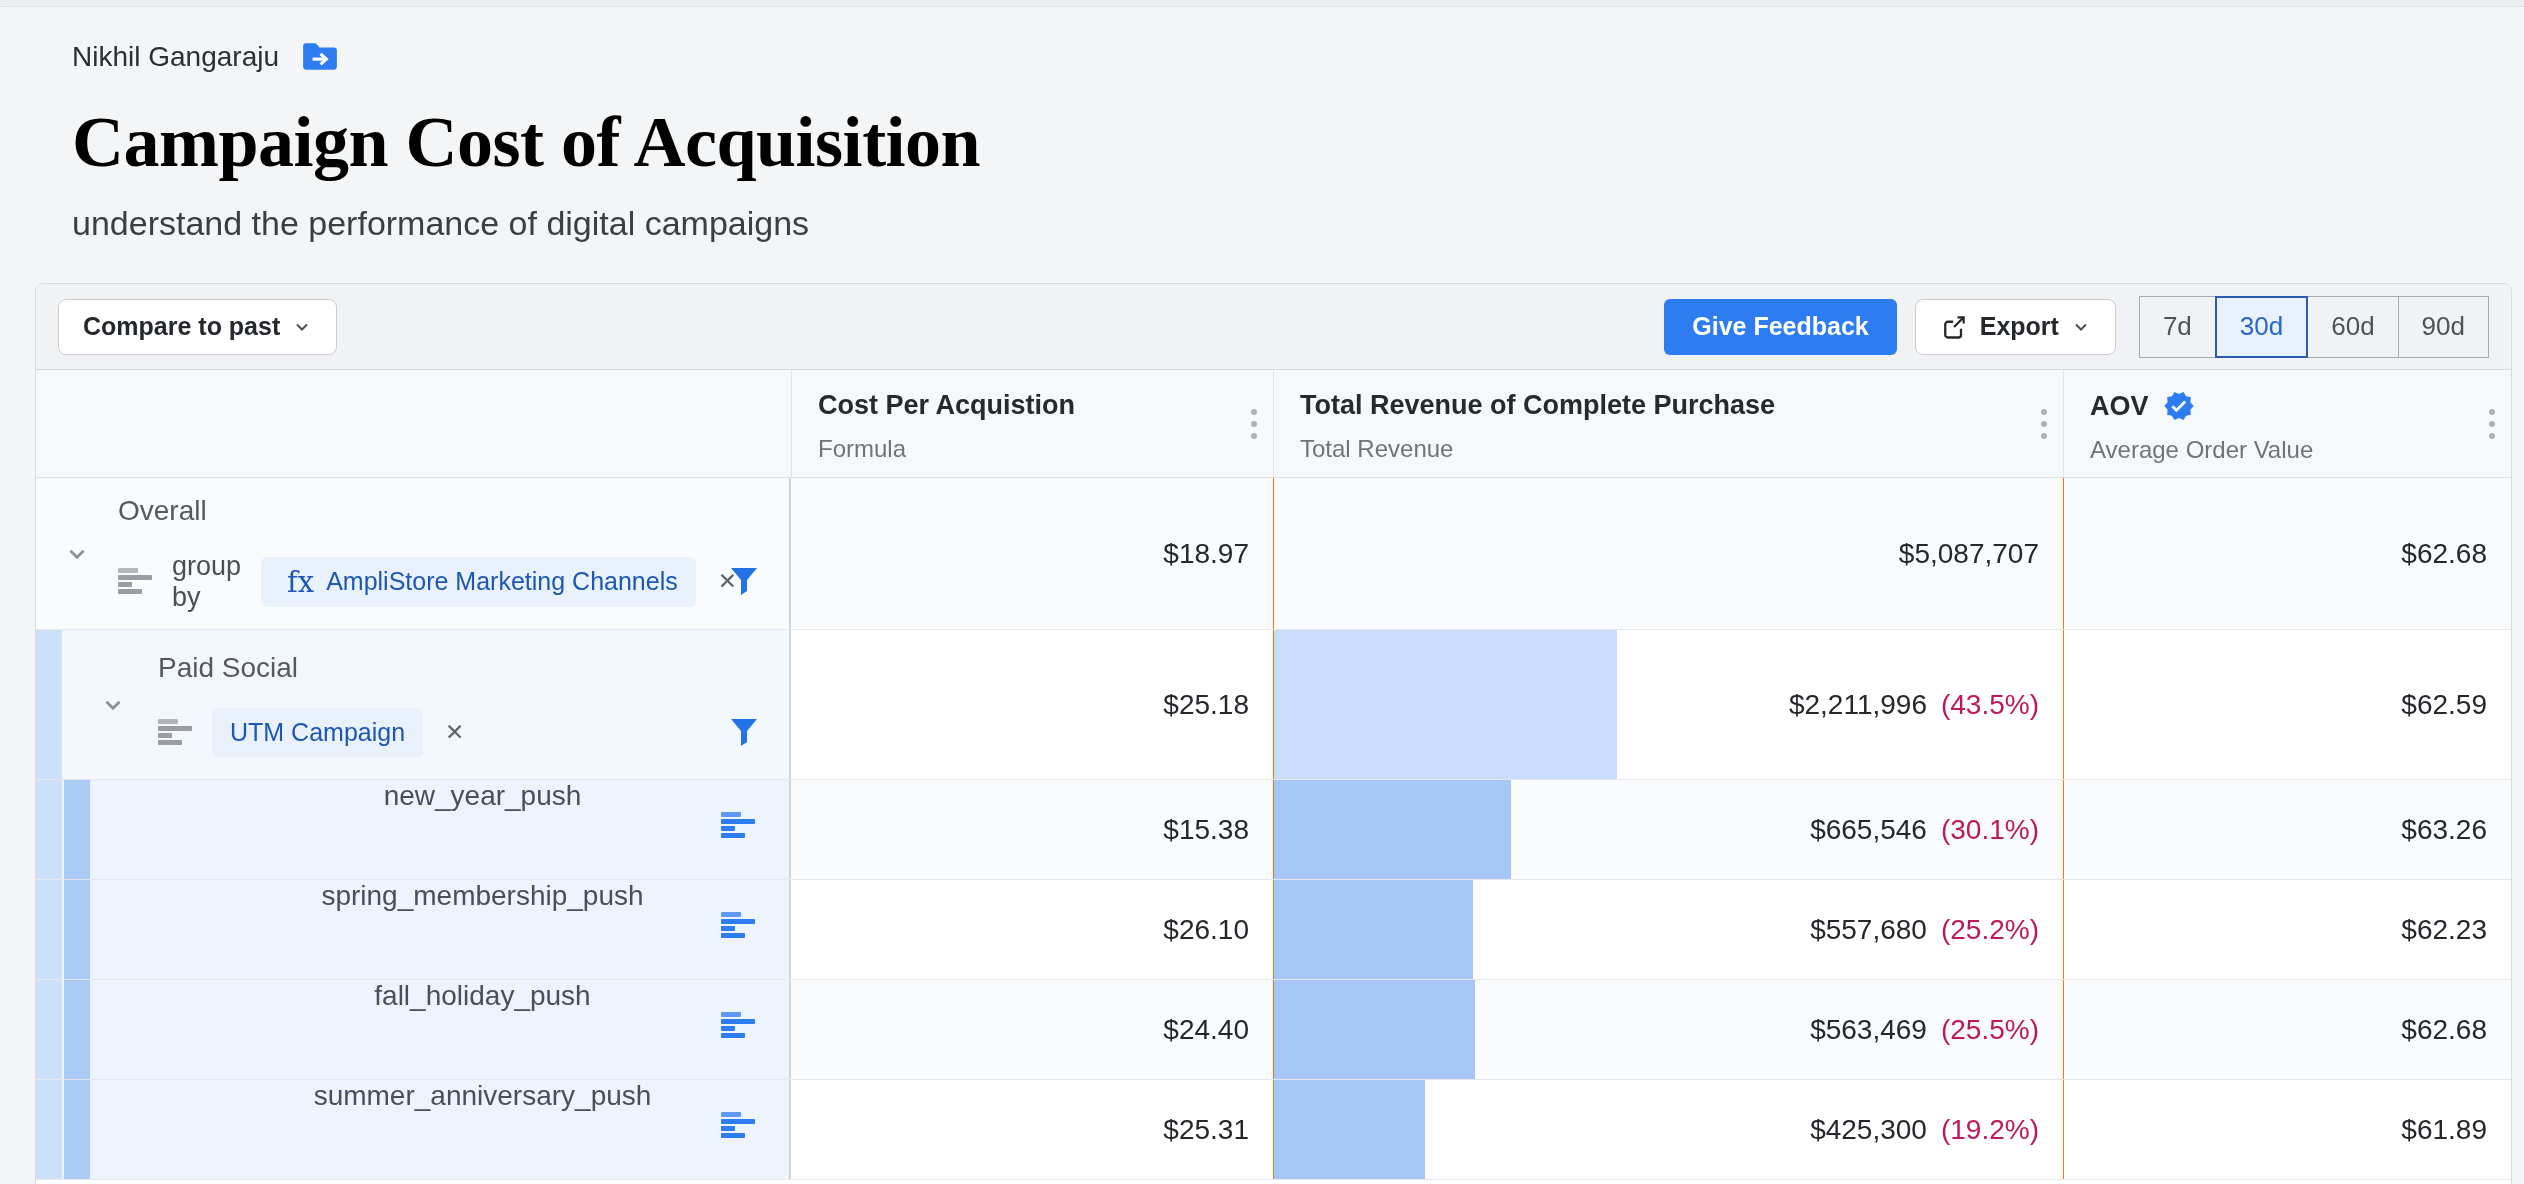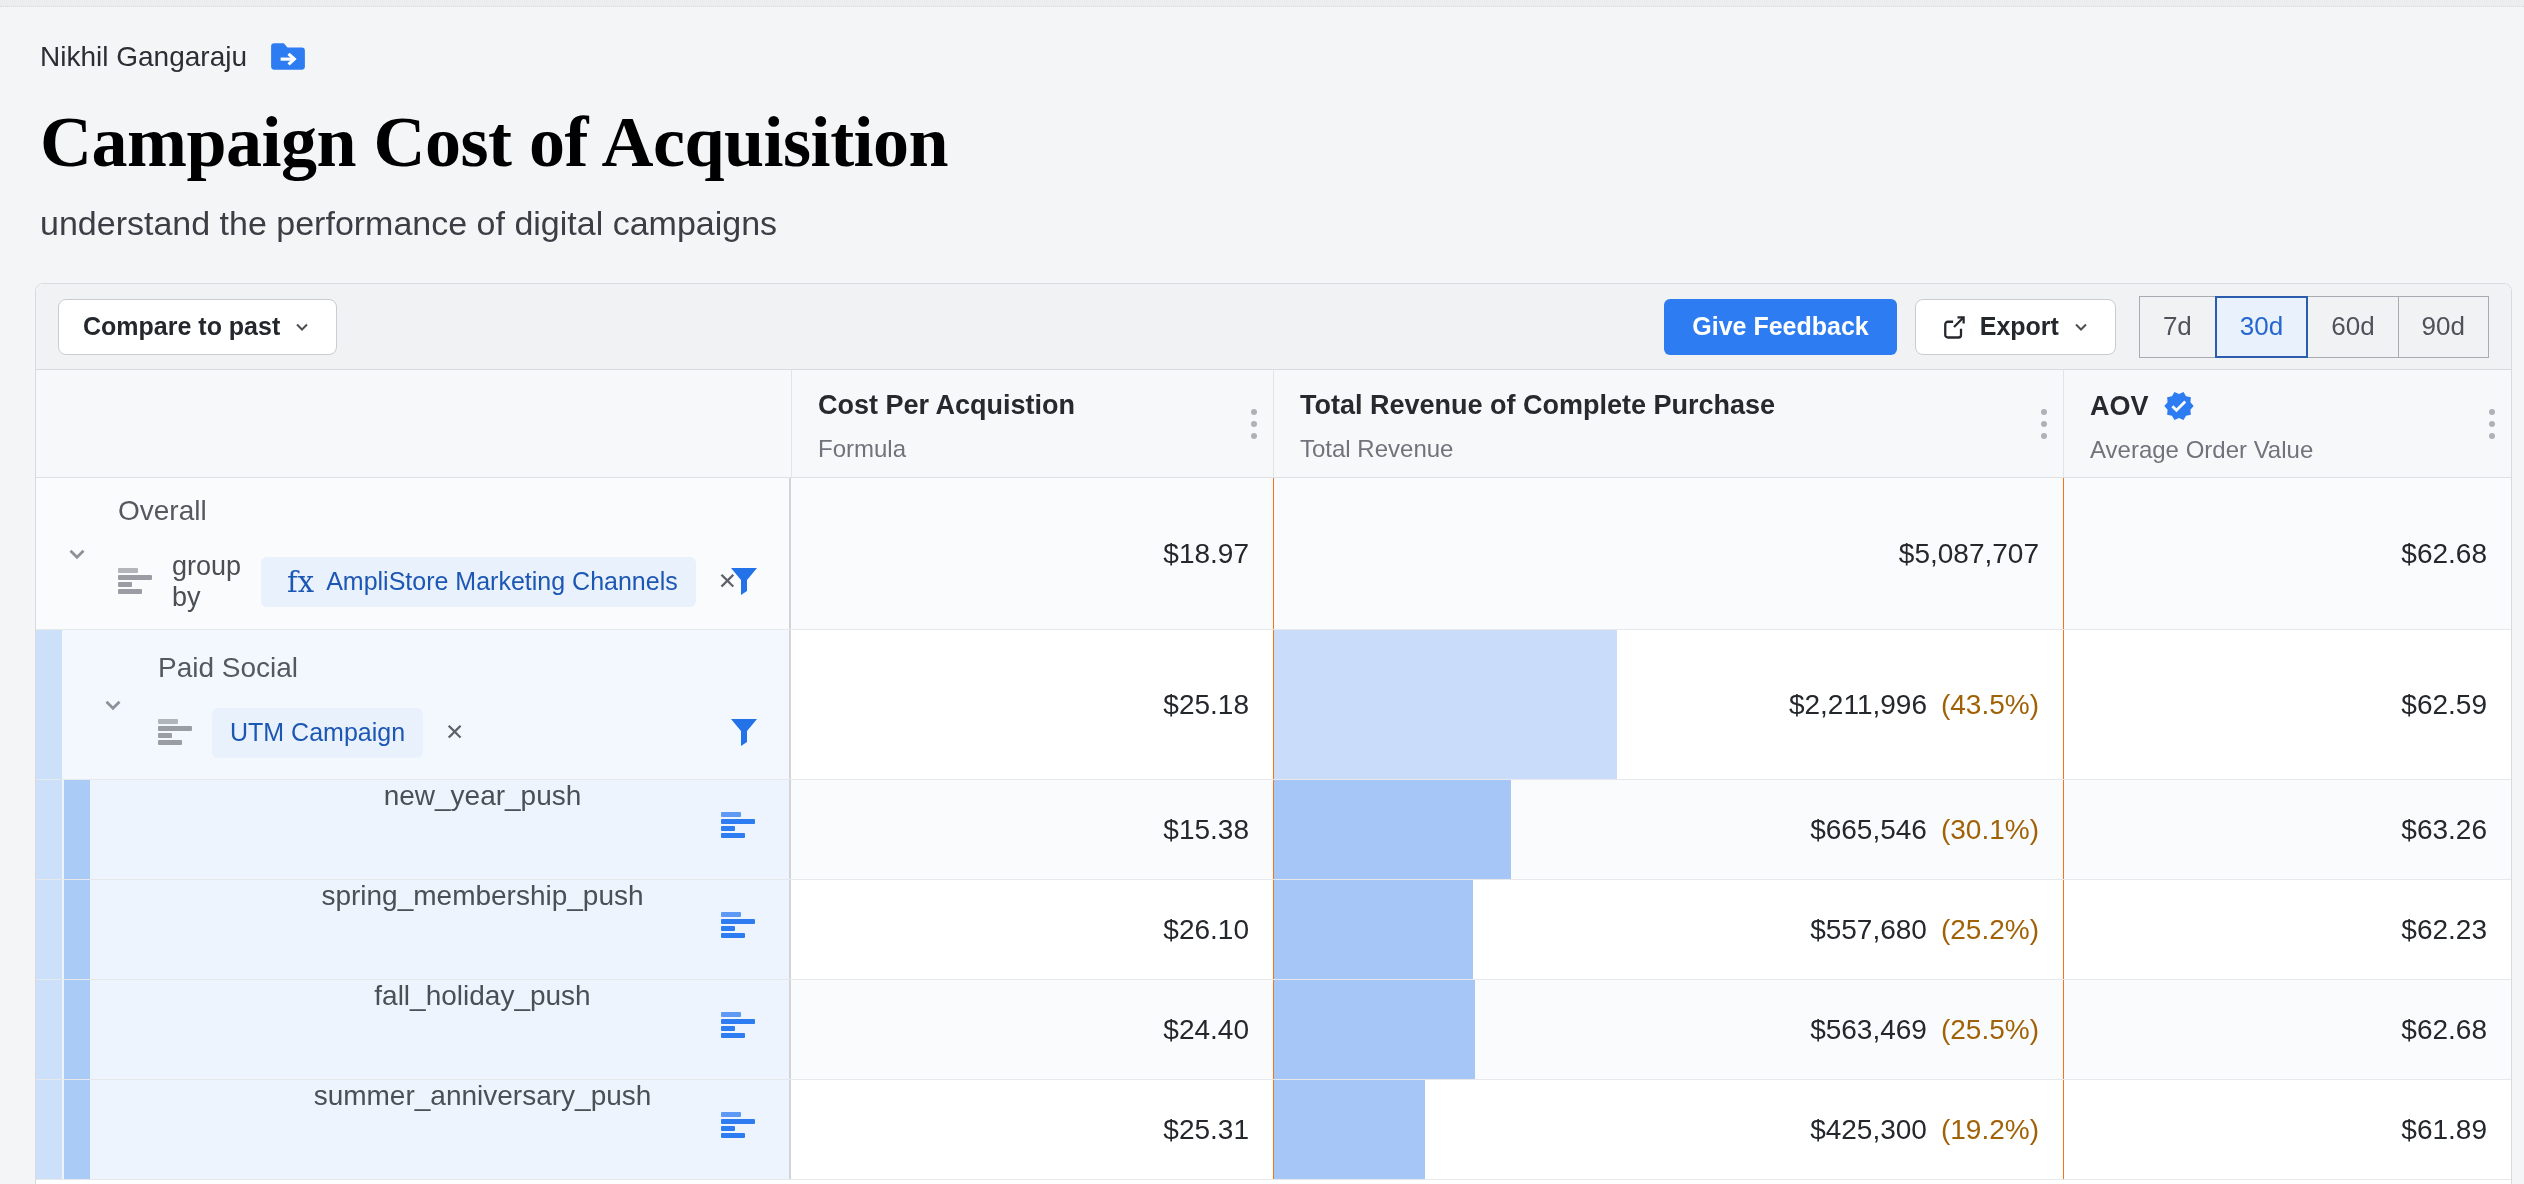--- a/index.html
+++ b/index.html
@@ -4,21 +4,21 @@
 <style>
   * { margin:0; padding:0; box-sizing:border-box; }
   html,body { width:2524px; height:1184px; overflow:hidden; }
   body {
     font-family:"Liberation Sans","DejaVu Sans",sans-serif;
     background:#f4f5f6; color:#24272c; position:relative;
   }
   .top-strip { height:7px; background:#ebedef; border-bottom:1px dotted #d6d7da; }
 
   
-  .page-header { padding:34px 40px 0 40px; }
+  .page-header { padding:34px 40px 0 40px;margin-left:32px; }
   .breadcrumb-row { display:flex; align-items:center; gap:22px; }
   .breadcrumb { font-size:28px; font-weight:500; color:#2b2e34; }
   .folder-icon { width:38px; height:32px; display:block; cursor:pointer; }
   .page-title { margin-top:28px; font-size:72px; font-weight:700; letter-spacing:-0.5px; color:#000000;font-family:Liberation Serif, serif; }
   .page-subtitle { margin-top:20px; font-size:34px; color:#3b3e44; }
 
   
   .panel {
     position:absolute; left:35px; top:283px; width:2477px; height:1000px;
     border:1px solid #d8dade; border-radius:8px 8px 0 0; background:#fff; overflow:hidden;
@@ -100,21 +100,21 @@
   .hbar-icon i:nth-child(3){ width:40%; } .hbar-icon i:nth-child(4){ width:72%; }
   .hbar-blue i { background:var(--accent); }
 
   .leaf-label-row { height:100%; display:flex; align-items:center; padding-left:140px;flex-direction:column; }
   .leaf-label { font-size:28px; color:#4b4f56; }
   .leaf-icon { margin-left:auto; margin-right:34px; cursor:pointer; }
 
   .data-cell { display:flex; align-items:center; justify-content:flex-end;
                padding-right:24px; font-size:28px; color:#24272c; border-left:1px solid #f97316; }
   .label-cell + .data-cell { border-left:none; }
-  .pct { color:#a16207; margin-left:14px; }
+  .pct { color:#be185d; margin-left:14px; }
   .rev-cell { position:relative; }
   .rev-bar { position:absolute; left:0; top:0; bottom:0; width:0; }
   .bar-light { background:var(--bar-light); }
   .bar-mid { background:var(--bar-mid); }
   .rev-val { position:relative; z-index:1; }
 </style>
 </head>
 <body>
 
 <div class="top-strip"></div>

